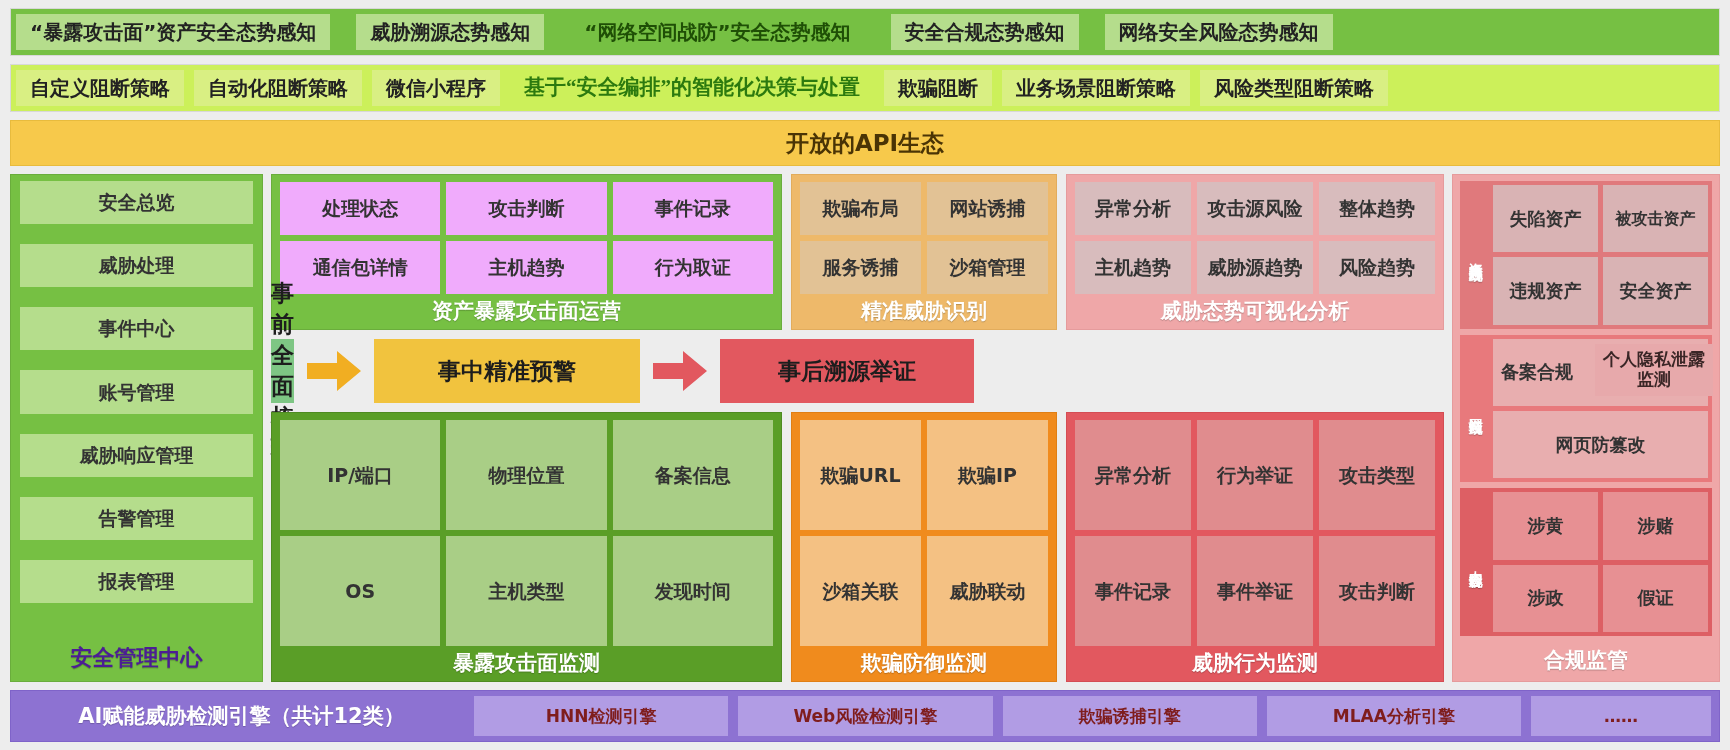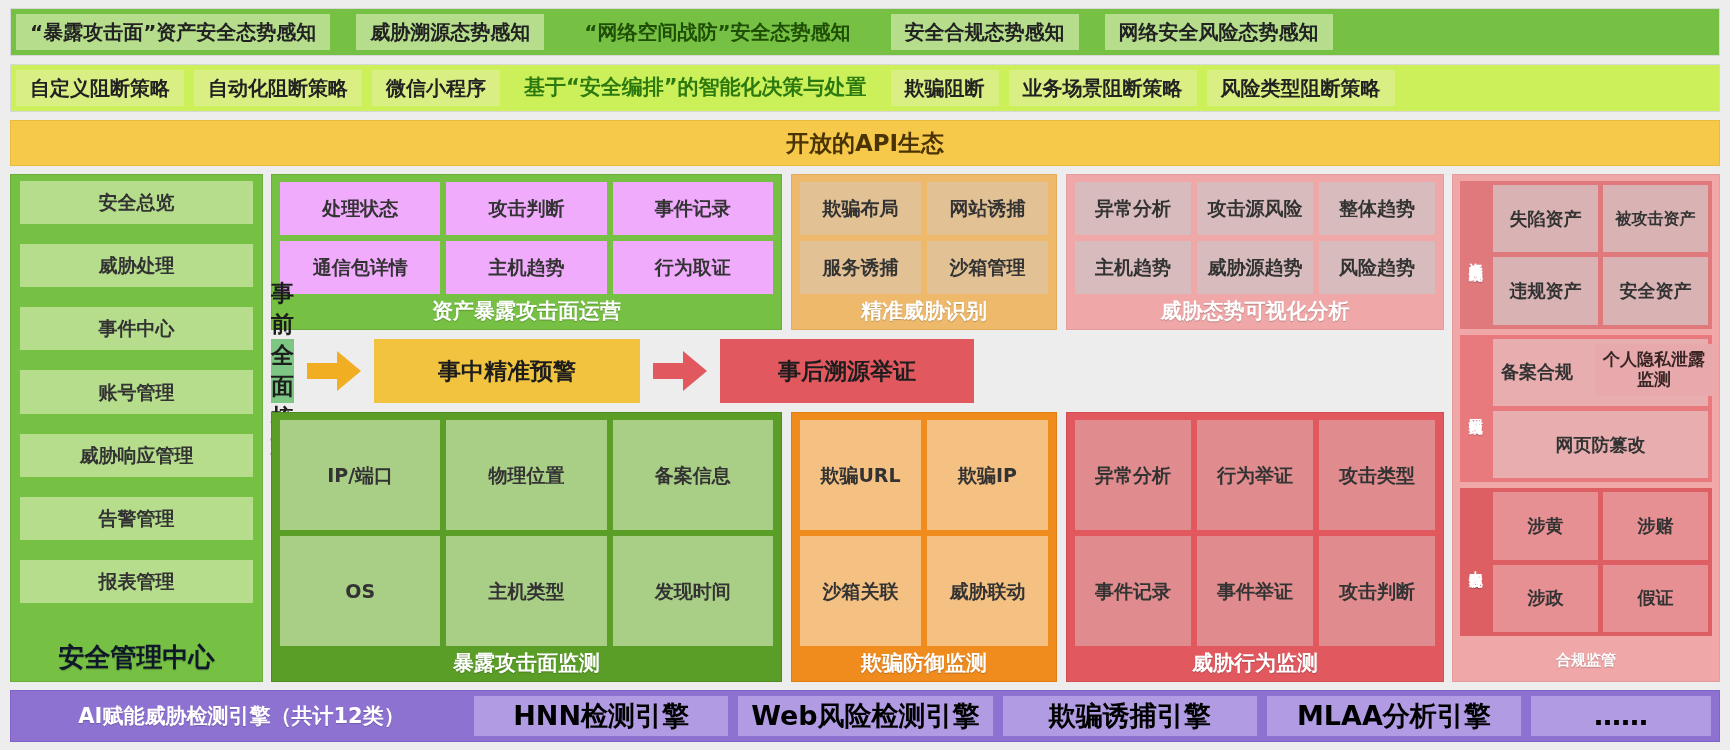--- a/index.html
+++ b/index.html
@@ -22,21 +22,21 @@
   .band {
     display:flex; align-items:stretch; gap:0;
     height:48px; border:1px solid #d8d8d8;
   }
   .band1 { background:#76c043; padding:5px; gap:26px; }
   .band1 .chip { flex:0 0 auto; background:#b5dd8c; font-size:20px; padding:0 14px; color:#222; }
   .band1 .chip.strong { background:#76c043; color:#1f4f06; font-weight:700; }
 
   
   .band2 { background:#ccf05a; padding:5px; gap:10px; height:48px; }
-  .band2 .chip { flex:0 0 auto; background:#d9ef83; font-size:20px; padding:8px 14px; color:#222; }
+  .band2 .chip { flex:0 0 auto; background:#d9ef83; font-size:20px; padding:8px 14px; color:#222;font-family:Liberation Serif, serif; }
   .band2 .chip.strong { background:#ccf05a; color:#2c7a0f; font-weight:700; font-size:21px; }
 
   
   .band3 {
     height:46px; background:#f7c94b; display:flex; align-items:center; justify-content:center;
     color:#4a3405; font-weight:700; font-size:23px; border:1px solid #e8bb3d;
   }
 
   
   .main { flex:1 1 auto; display:flex; gap:8px; align-items:stretch; min-height:0; }
@@ -44,21 +44,21 @@
   
   .col-left {
     flex:0 0 253px; background:#76c043; border:1px solid #6aad3c;
     display:flex; flex-direction:column; padding:6px 9px 4px 9px; gap:20px;
   }
   .col-left .chip {
     flex:1 1 0; background:#b5dd8c; font-size:19px; color:#333; min-height:0;
   }
   .col-left .footer {
     flex:0 0 38px; display:flex; align-items:center; justify-content:center;
-    color:#0f172a; font-weight:700; font-size:26px; text-shadow:0 1px 1px rgba(0,0,0,.25);margin-top:16px;
+    color:#4c1d95; font-weight:700; font-size:22px; text-shadow:0 1px 1px rgba(0,0,0,.25);margin-top:16px;
   }
 
   
   .mid { flex:1 1 auto; display:flex; flex-direction:column; gap:9px; min-width:0; }
   .mid-row { display:flex; gap:9px; min-width:0; }
   .mid-row.top { flex:0 0 156px; }
   .mid-row.arrow { flex:0 0 64px; }
   .mid-row.bot { flex:1 1 auto; }
 
   .panel { display:flex; flex-direction:column; padding:7px 8px 2px 8px; min-width:0; }
@@ -118,39 +118,39 @@
   .cgroup .cgrid .chip { font-size:18px; min-width:0; }
   .cgroup.g1 { background:#e0797c; }
   .cgroup.g1 .chip { background:#d9b3b4; }
   .cgroup.g2 { background:#e8797c; }
   .cgroup.g2 .cgrid { grid-template-columns:1fr; }
   .cgroup.g2 .chip { background:#e8aeaf; }
   .cgroup.g3 { background:#dd5f64; }
   .cgroup.g3 .chip { background:#e79093; }
   .col-right .footer {
     flex:0 0 36px; display:flex; align-items:center; justify-content:center;
-    color:#fff; font-weight:700; font-size:15px; text-shadow:0 1px 1px rgba(0,0,0,.22);
+    color:#fff; font-weight:700; font-size:21px; text-shadow:0 1px 1px rgba(0,0,0,.22);
   }
   .overlay-chip {
     position:absolute; right:6px; top:169px; width:118px; height:52px;
     background:#e7a9ab; color:#3a2626; font-size:17px; font-weight:600;
     display:flex; align-items:center; justify-content:center; text-align:center;
     line-height:1.15; z-index:5;
   }
 
   
   .band4 {
     flex:0 0 52px; background:#8d72d2; border:1px solid #7f63c9;
     display:flex; align-items:stretch; gap:10px; padding:5px 8px;
   }
   .band4 .lead {
     flex:0 0 445px; display:flex; align-items:center; justify-content:center;
     color:#fff; font-weight:700; font-size:21px; text-shadow:0 1px 1px rgba(0,0,0,.2);
   }
-  .band4 .chip { flex:1 1 0; background:#b19ce4; color:#000000; font-size:27px; font-weight:700;text-align:center; }
+  .band4 .chip { flex:1 1 0; background:#b19ce4; color:#7f1d1d; font-size:17px; font-weight:700;text-align:center; }
 </style>
 </head>
 <body>
 
 <div class="page">
 
   <div class="band band1">
     <div class="chip">“暴露攻击面”资产安全态势感知</div>
     <div class="chip">威胁溯源态势感知</div>
     <div class="chip strong">“网络空间战防”安全态势感知</div>

